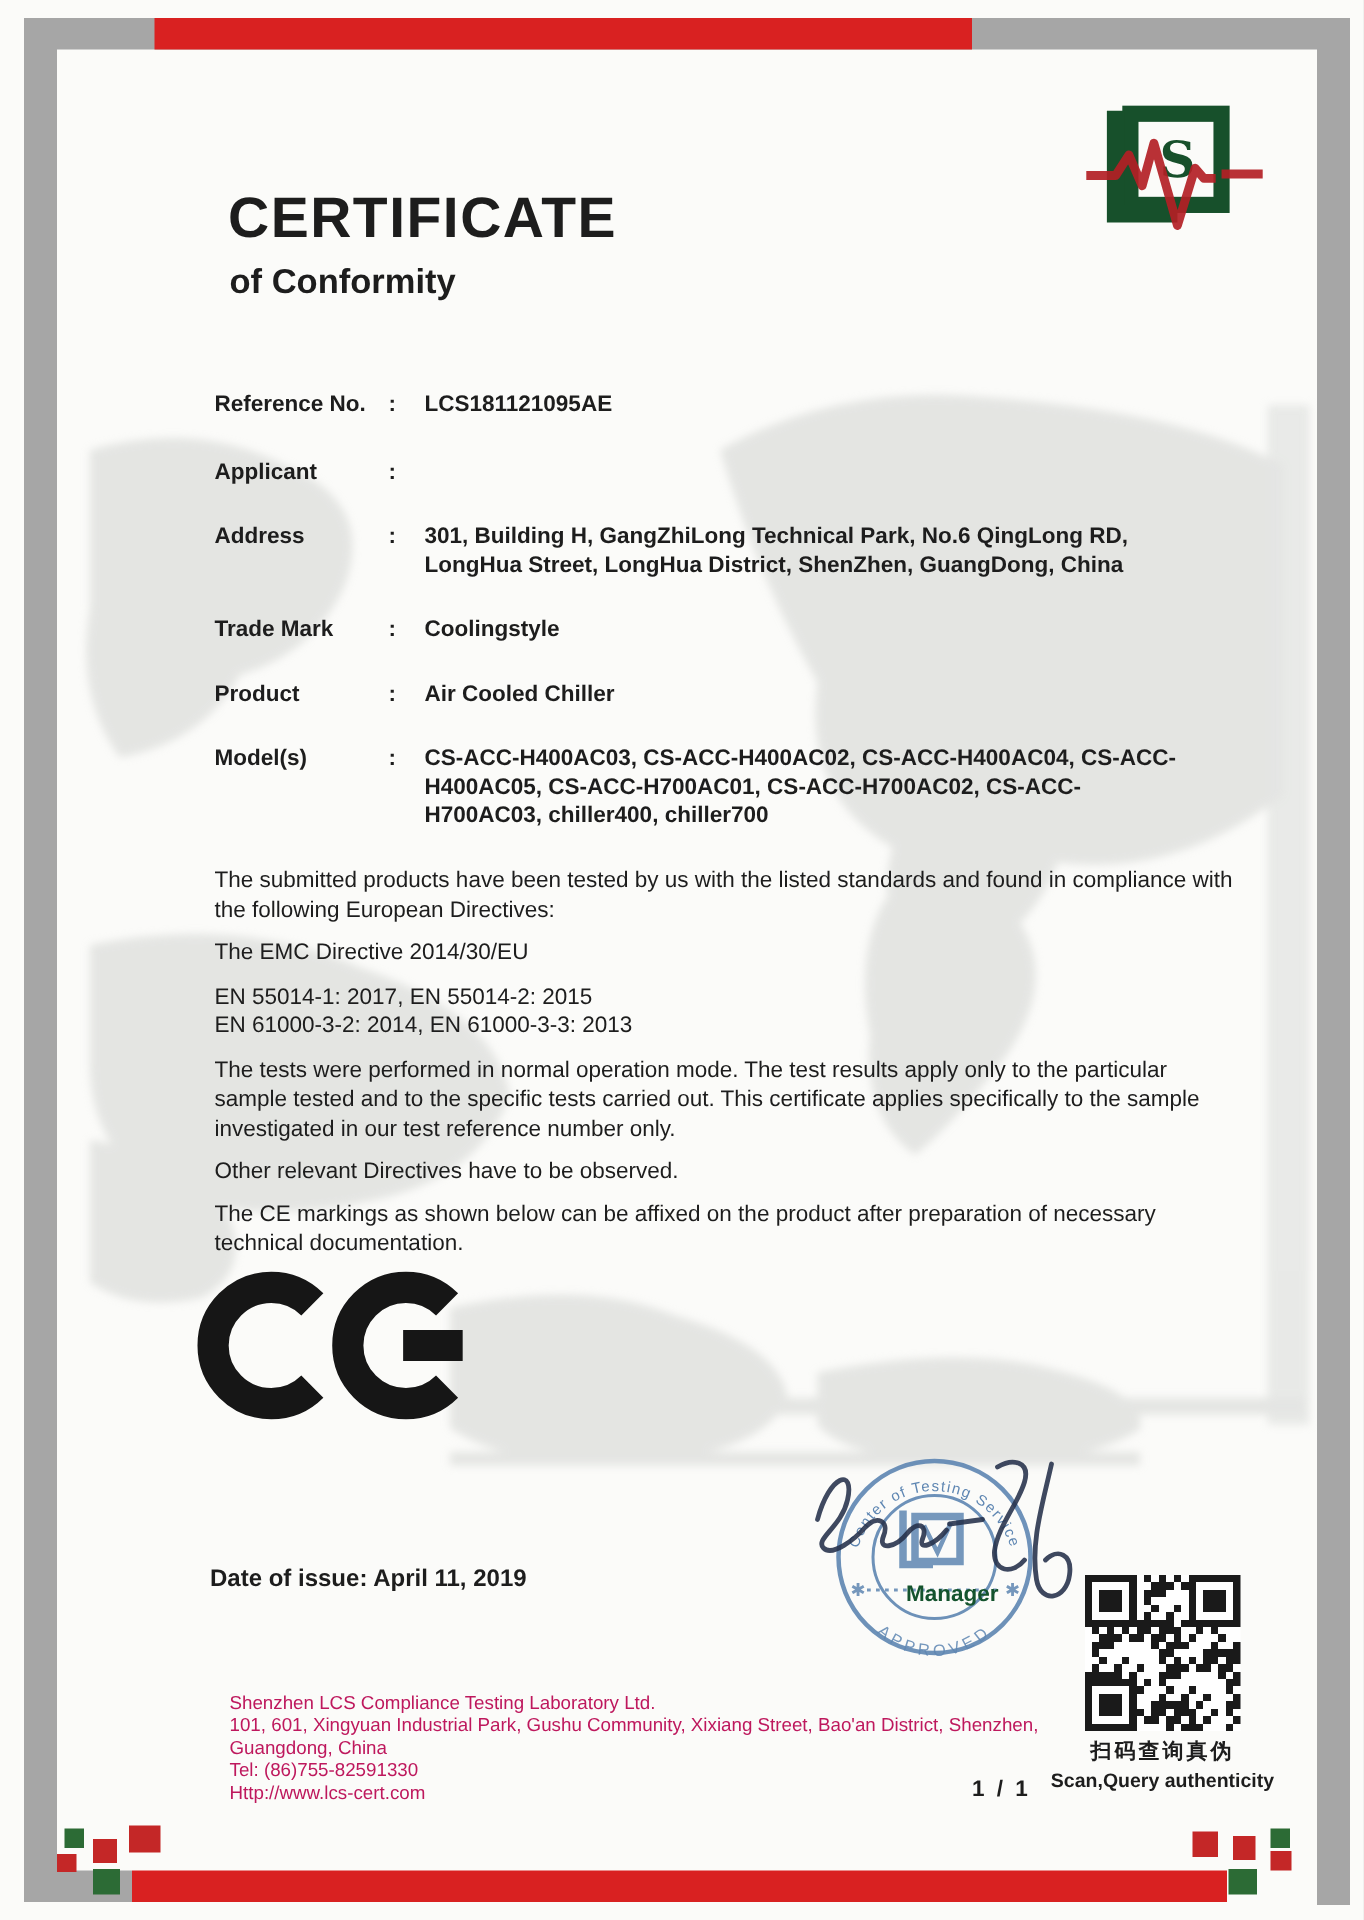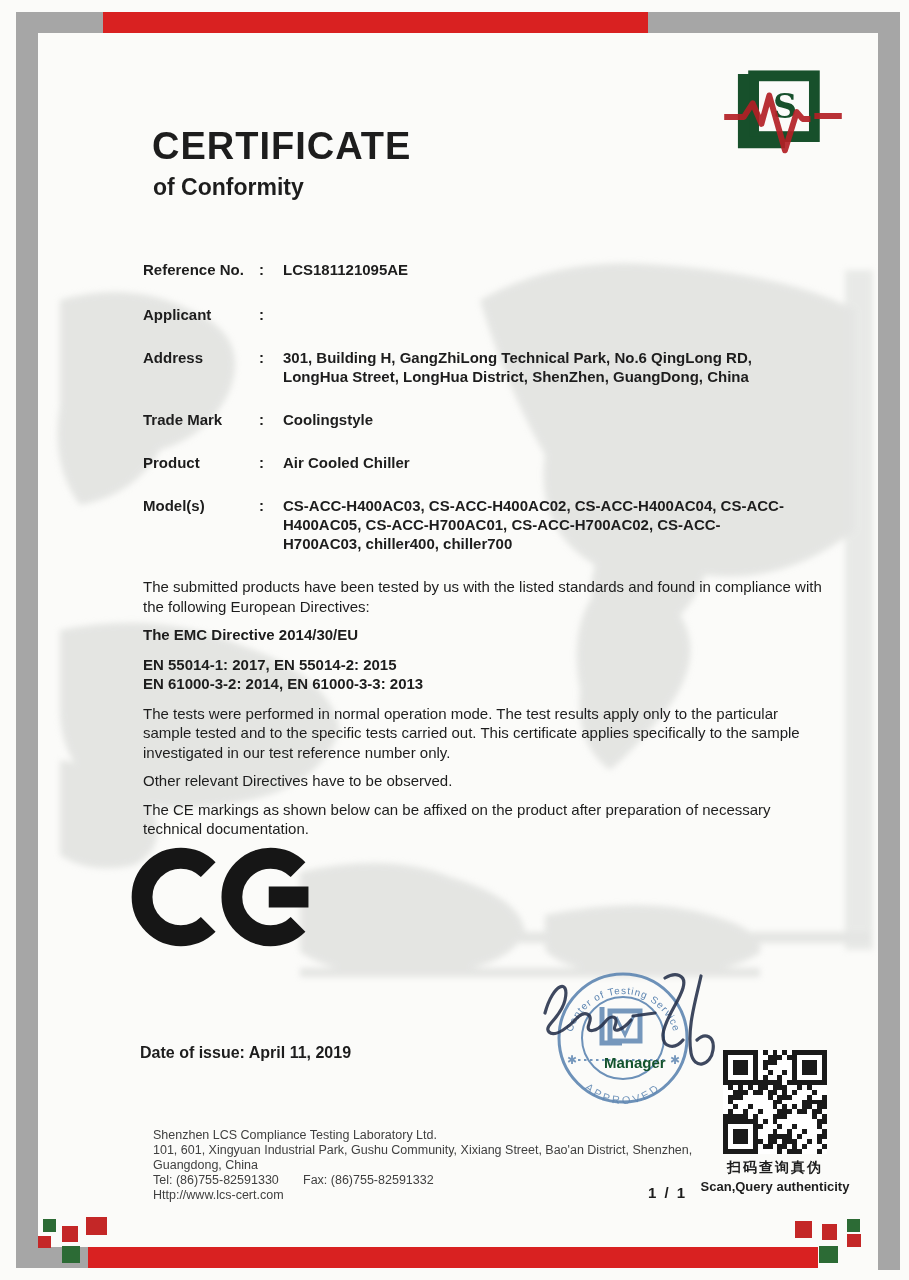--- a/index.html
+++ b/index.html
@@ -25,38 +25,38 @@
          font-size:23px;line-height:26px;}
   
   .fields{position:absolute;left:143px;top:260px;width:680px;z-index:4;}
   .field-row{display:grid;grid-template-columns:116px 24px 512px;
          font-weight:bold;font-size:15px;line-height:19px;margin-bottom:24px;}
   .field-row .colon{text-align:left;}
   
   .body-text{position:absolute;left:143px;top:577px;width:685px;z-index:4;
          font-size:15px;line-height:19.5px;}
   .body-text p{margin:0 0 9px 0;}
-  .body-text p.b{font-weight:bold;}
+  .body-text p.b{font-weight:normal;}
   
   .ce{position:absolute;left:128px;top:845px;z-index:4;}
   .issue{position:absolute;left:140px;top:1044px;z-index:5;font-weight:bold;font-size:16px;}
   .stamp{position:absolute;left:538px;top:953px;width:170px;height:170px;z-index:4;}
   .signature{position:absolute;left:515px;top:958px;width:230px;height:125px;z-index:5;}
   .manager{position:absolute;left:604px;top:1054px;z-index:6;font-size:15px;
          font-weight:bold;color:#14532d;}
   
   .qr-wrap{position:absolute;left:690px;top:1050px;width:170px;z-index:5;text-align:center;}
   .qr-box{width:104px;height:104px;margin:0 auto;}
   .qr-zh{font-size:14px;font-weight:bold;margin-top:5px;letter-spacing:2px;}
   .qr-en{font-size:13px;font-weight:bold;margin-top:2px;}
   .pageno{position:absolute;left:648px;top:1184px;z-index:5;font-weight:bold;
          font-size:15px;letter-spacing:2px;}
   
   .footer{position:absolute;left:153px;top:1128px;width:540px;z-index:4;
-         font-size:12.5px;line-height:15px;color:#404040;}
+         font-size:12.5px;line-height:15px;color:#be185d;}
   .footer .cols{display:grid;grid-template-columns:150px auto;}
 </style>
 </head>
 <body>
 
 <div class="page">
 
   <svg class="map-layer" width="909" height="1280" viewBox="0 0 909 1280">
     <defs>
         <filter id="soft" x="-20%" y="-20%" width="140%" height="140%">
@@ -430,20 +430,19 @@
   </div>
 
   <div class="pageno">1 / 1</div>
 
   <div class="footer">
     <div>Shenzhen LCS Compliance Testing Laboratory Ltd.</div>
     <div>101, 601, Xingyuan Industrial Park, Gushu Community, Xixiang Street, Bao'an District, Shenzhen,</div>
     <div>Guangdong, China</div>
     <div class="cols">
       <span>Tel: (86)755-82591330</span>
-      <span>Fax: (86)755-82591332</span>
     </div>
     <div class="cols">
       <span>Http://www.lcs-cert.com</span>
     </div>
   </div>
 
 </div>
 
 </body></html>

